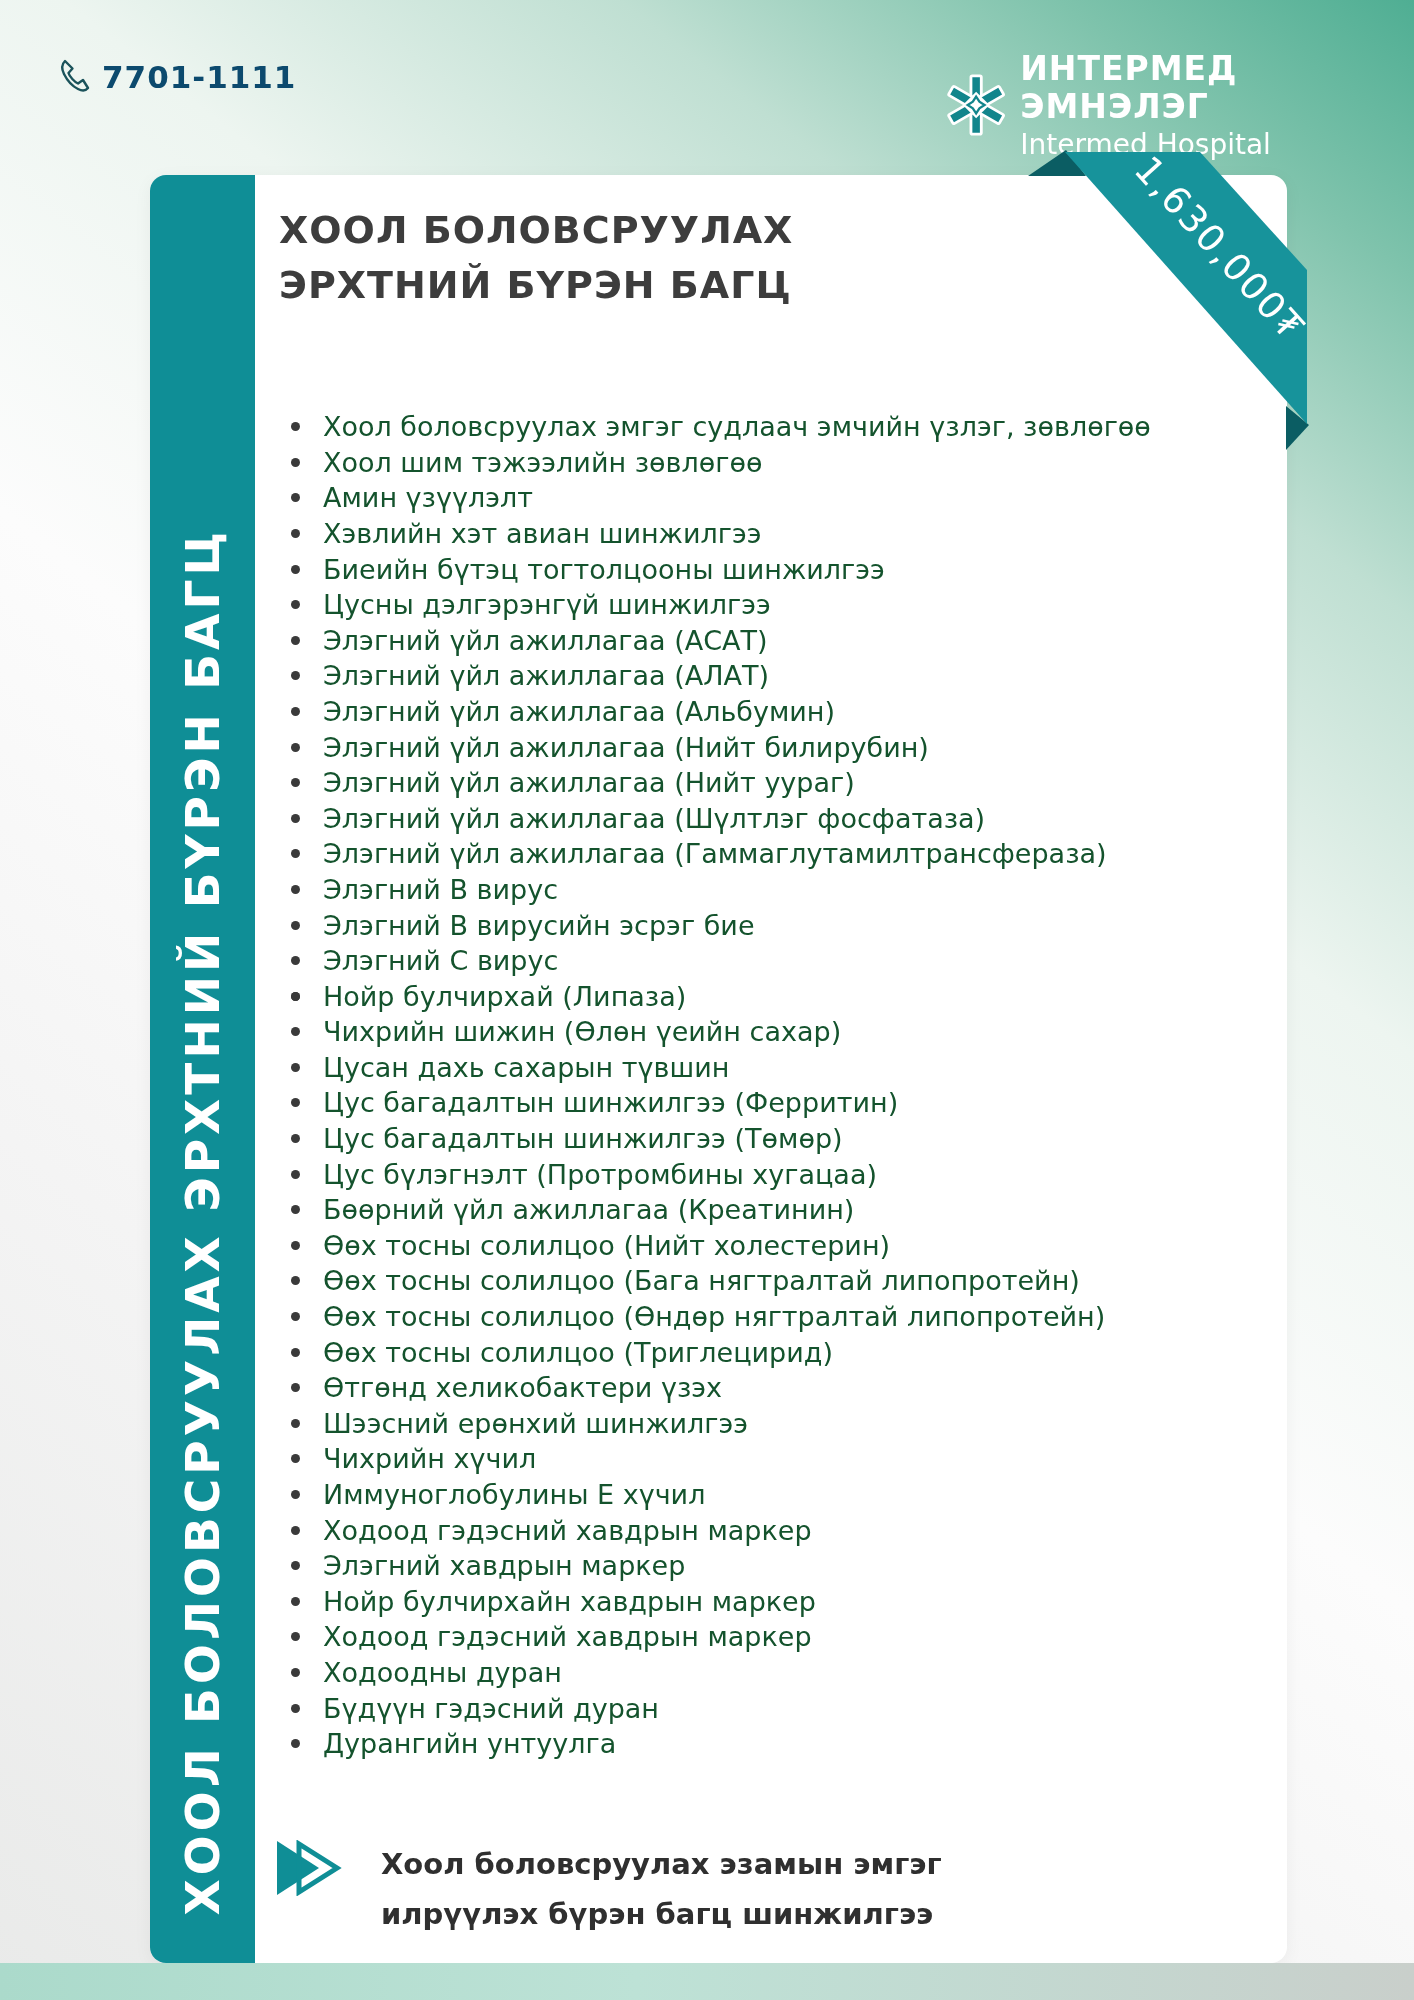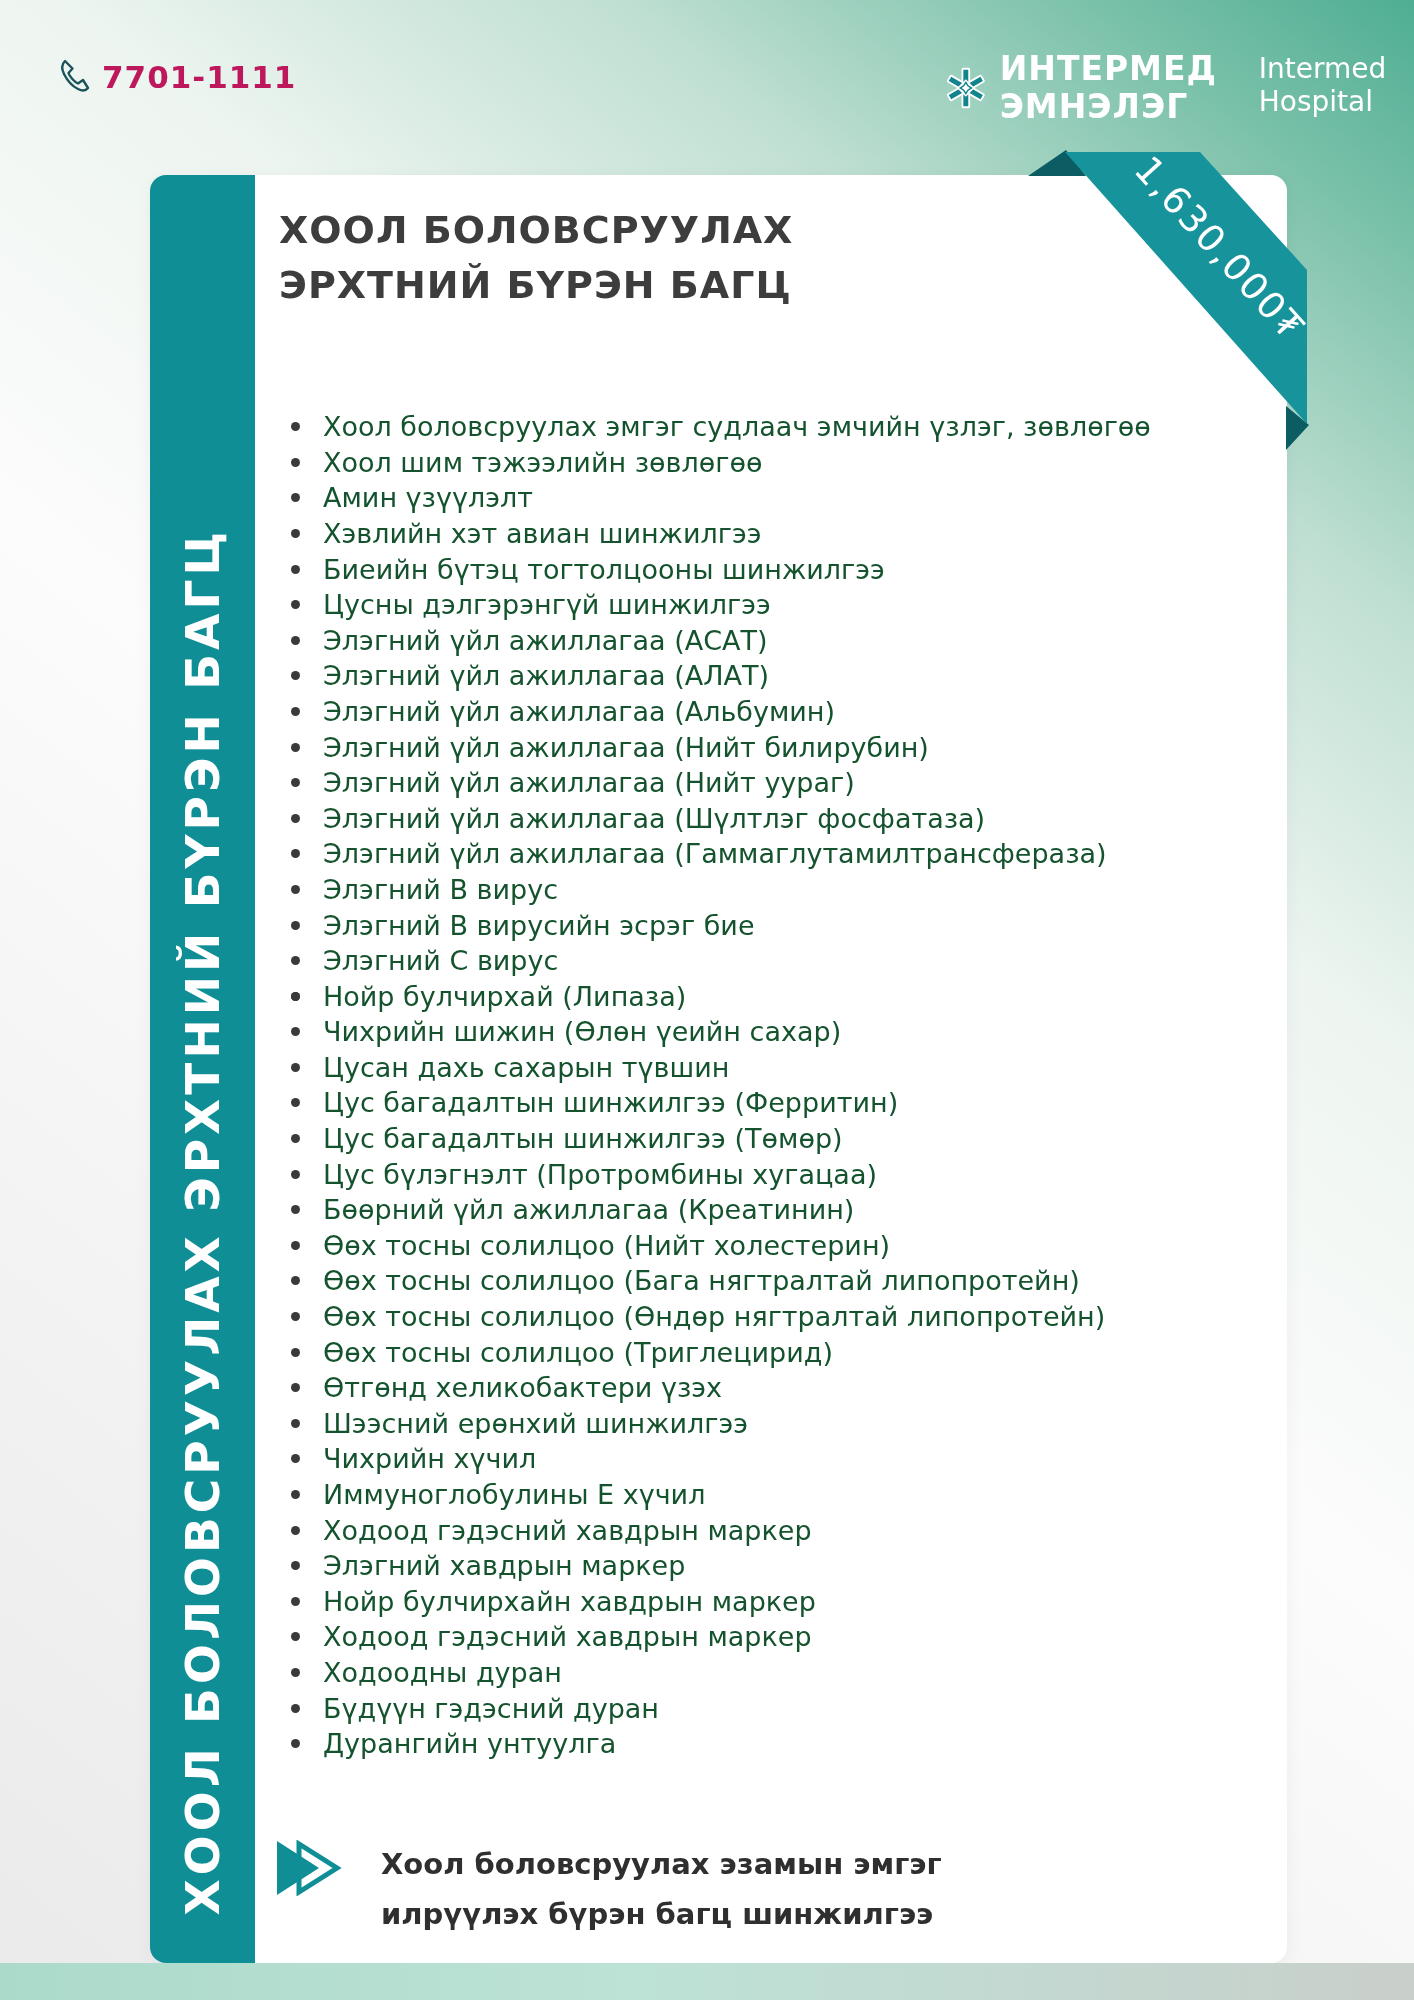--- a/index.html
+++ b/index.html
@@ -12,27 +12,27 @@
       #4FAE93 0%, #7FC3AC 9%, #BFDFD2 20%,
       #EDF5F0 34%, #FCFCFC 52%, #F4F4F4 72%, #E9EAE9 100%);
   }
 
   
   .phone-block {
     position:absolute; left:58px; top:58px;
     display:flex; align-items:center; gap:10px;
     color:#1B535B;
   }
-  .phone-number { font-size:31px; font-weight:700; letter-spacing:1px; color:#be185d; }
+  .phone-number { font-size:31px; font-weight:700; letter-spacing:1px; color:#0c4a6e; }
 
   .logo-block {
     position:absolute; left:946px; top:50px;
     display:flex; align-items:center; gap:14px;
   }
-  .logo-text-col { display:flex; flex-direction:row; }
+  .logo-text-col { display:flex; flex-direction:column; }
   .logo-title { color:#FFFFFF; font-size:33px; font-weight:700; letter-spacing:1px; line-height:1.15; }
   .logo-subtitle { color:#FFFFFF; font-size:28px; font-weight:400; margin-top:2px; }
 
   
   .card {
     position:absolute; left:150px; top:175px;
     width:1137px; height:1788px;
     background:#FFFFFF;
     border-radius:16px;
     box-shadow:0 4px 18px rgba(0,0,0,0.05);

